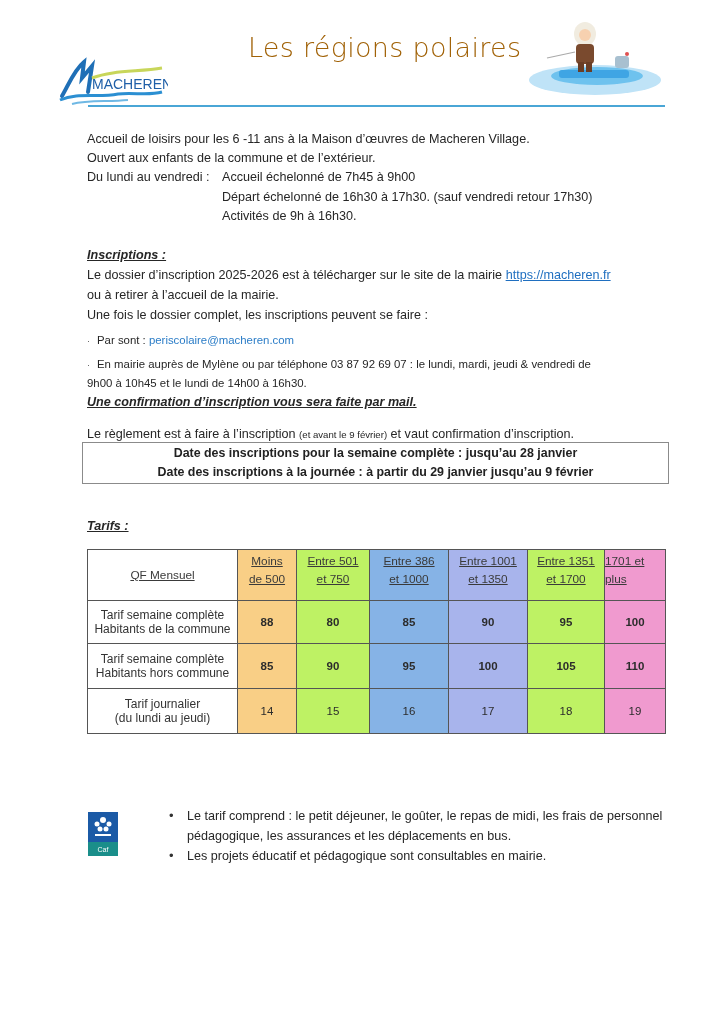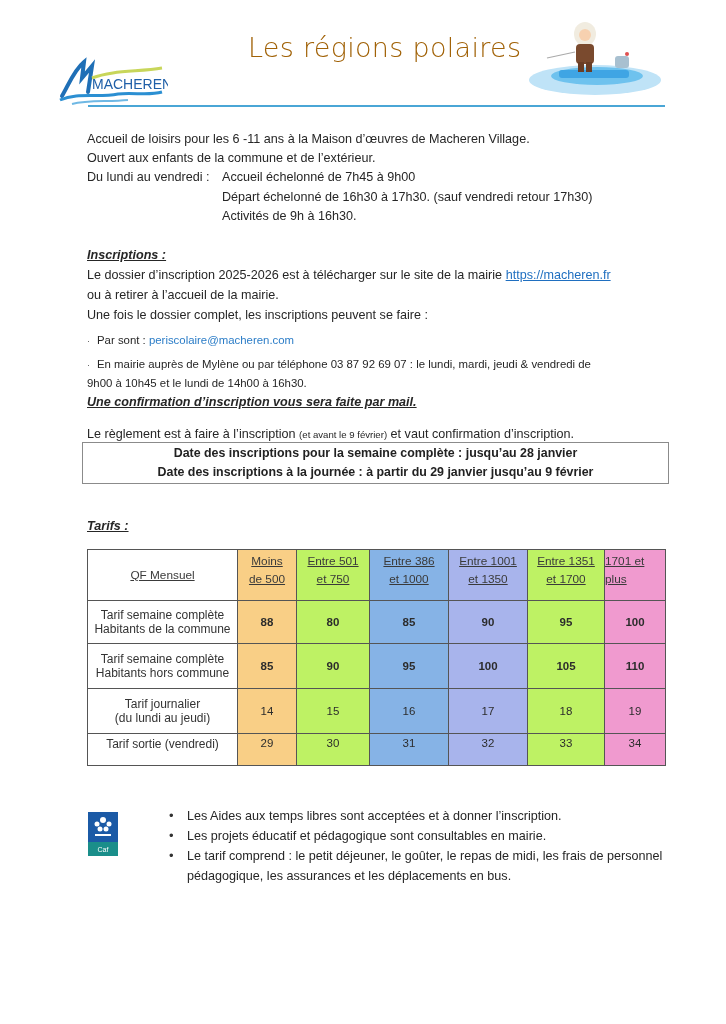--- a/index.html
+++ b/index.html
@@ -179,46 +179,34 @@
           <div>Tarif journalier</div>
           <div>(du lundi au jeudi)</div>
         </td>
       <td class="c1">14</td>
       <td class="c2">15</td>
       <td class="c3">16</td>
       <td class="c4">17</td>
       <td class="c5">18</td>
       <td class="c6">19</td>
     </tr>
-    <tr style="height:32px;">
-      <td class="c0 rowlabel" style="vertical-align:top; padding-top:3px;">
-          <div>Tarif sortie (vendredi)</div>
-        </td>
-      <td class="c1" style="vertical-align:top; padding-top:3px;">29</td>
-      <td class="c2" style="vertical-align:top; padding-top:3px;">30</td>
-      <td class="c3" style="vertical-align:top; padding-top:3px;">31</td>
-      <td class="c4" style="vertical-align:top; padding-top:3px;">32</td>
-      <td class="c5" style="vertical-align:top; padding-top:3px;">33</td>
-      <td class="c6" style="vertical-align:top; padding-top:3px;">34</td>
-    </tr>
   </tbody>
 </table>
 
 <div class="abs caf">
   <svg width="30" height="44" viewBox="0 0 30 44">
     <rect x="0" y="0" width="30" height="30" fill="#1b5aa6"></rect>
     <g fill="#ffffff">
       <circle cx="15" cy="8" r="3"></circle>
         <circle cx="9" cy="12" r="2.5"></circle>
         <circle cx="21" cy="12" r="2.5"></circle>
       <circle cx="12" cy="17" r="2.5"></circle>
         <circle cx="18" cy="17" r="2.5"></circle>
         <rect x="7" y="22" width="16" height="2"></rect>
     </g>
     <rect x="0" y="30" width="30" height="14" fill="#1a8e8a"></rect>
     <text x="15" y="40" font-size="7" fill="#ffffff" text-anchor="middle" font-family="Liberation Sans, sans-serif">Caf</text>
   </svg>
 </div>
 <ul class="notes">
-  <li>Les Aides aux temps libres sont acceptées et à donner l’inscription.</li>
+  <li style="width:480px; white-space:normal;">Le tarif comprend : le petit déjeuner, le goûter, le repas de midi, les frais de personnel pédagogique, les assurances et les déplacements en bus.</li>
   <li>Les projets éducatif et pédagogique sont consultables en mairie.</li>
-  <li style="width:480px; white-space:normal;">Le tarif comprend : le petit déjeuner, le goûter, le repas de midi, les frais de personnel pédagogique, les assurances et les déplacements en bus.</li>
 </ul>
 
 </body></html>

